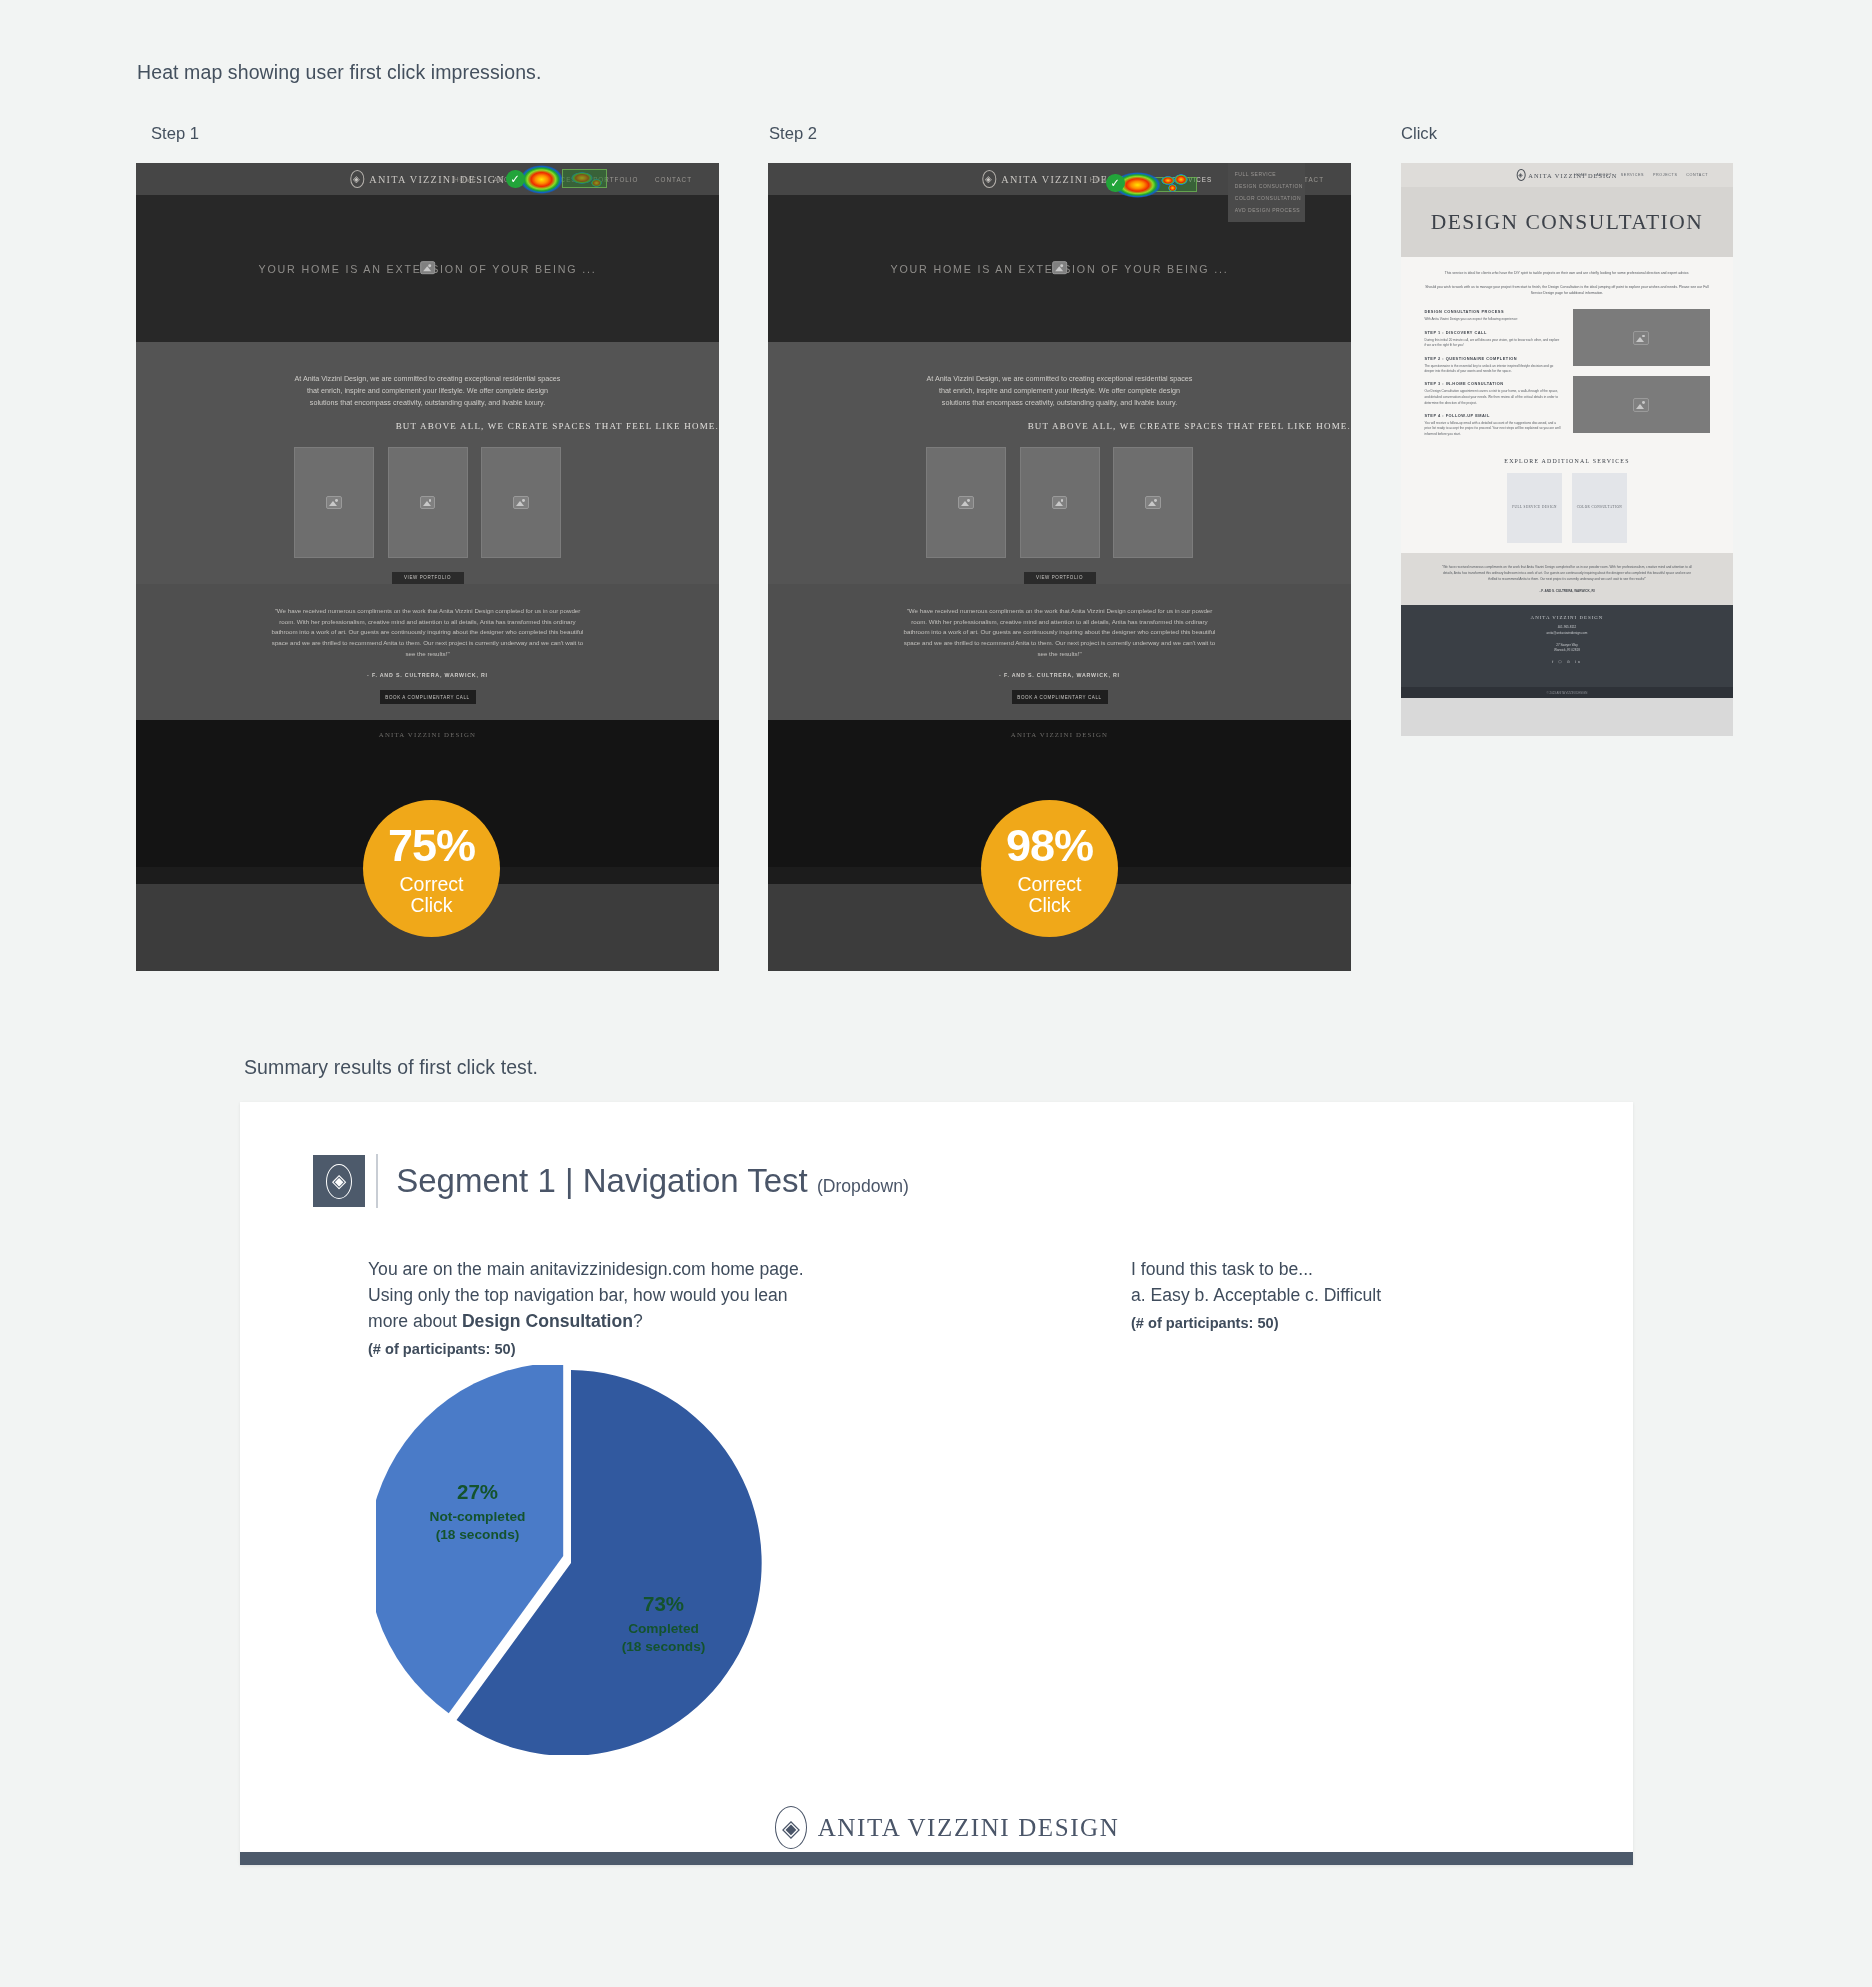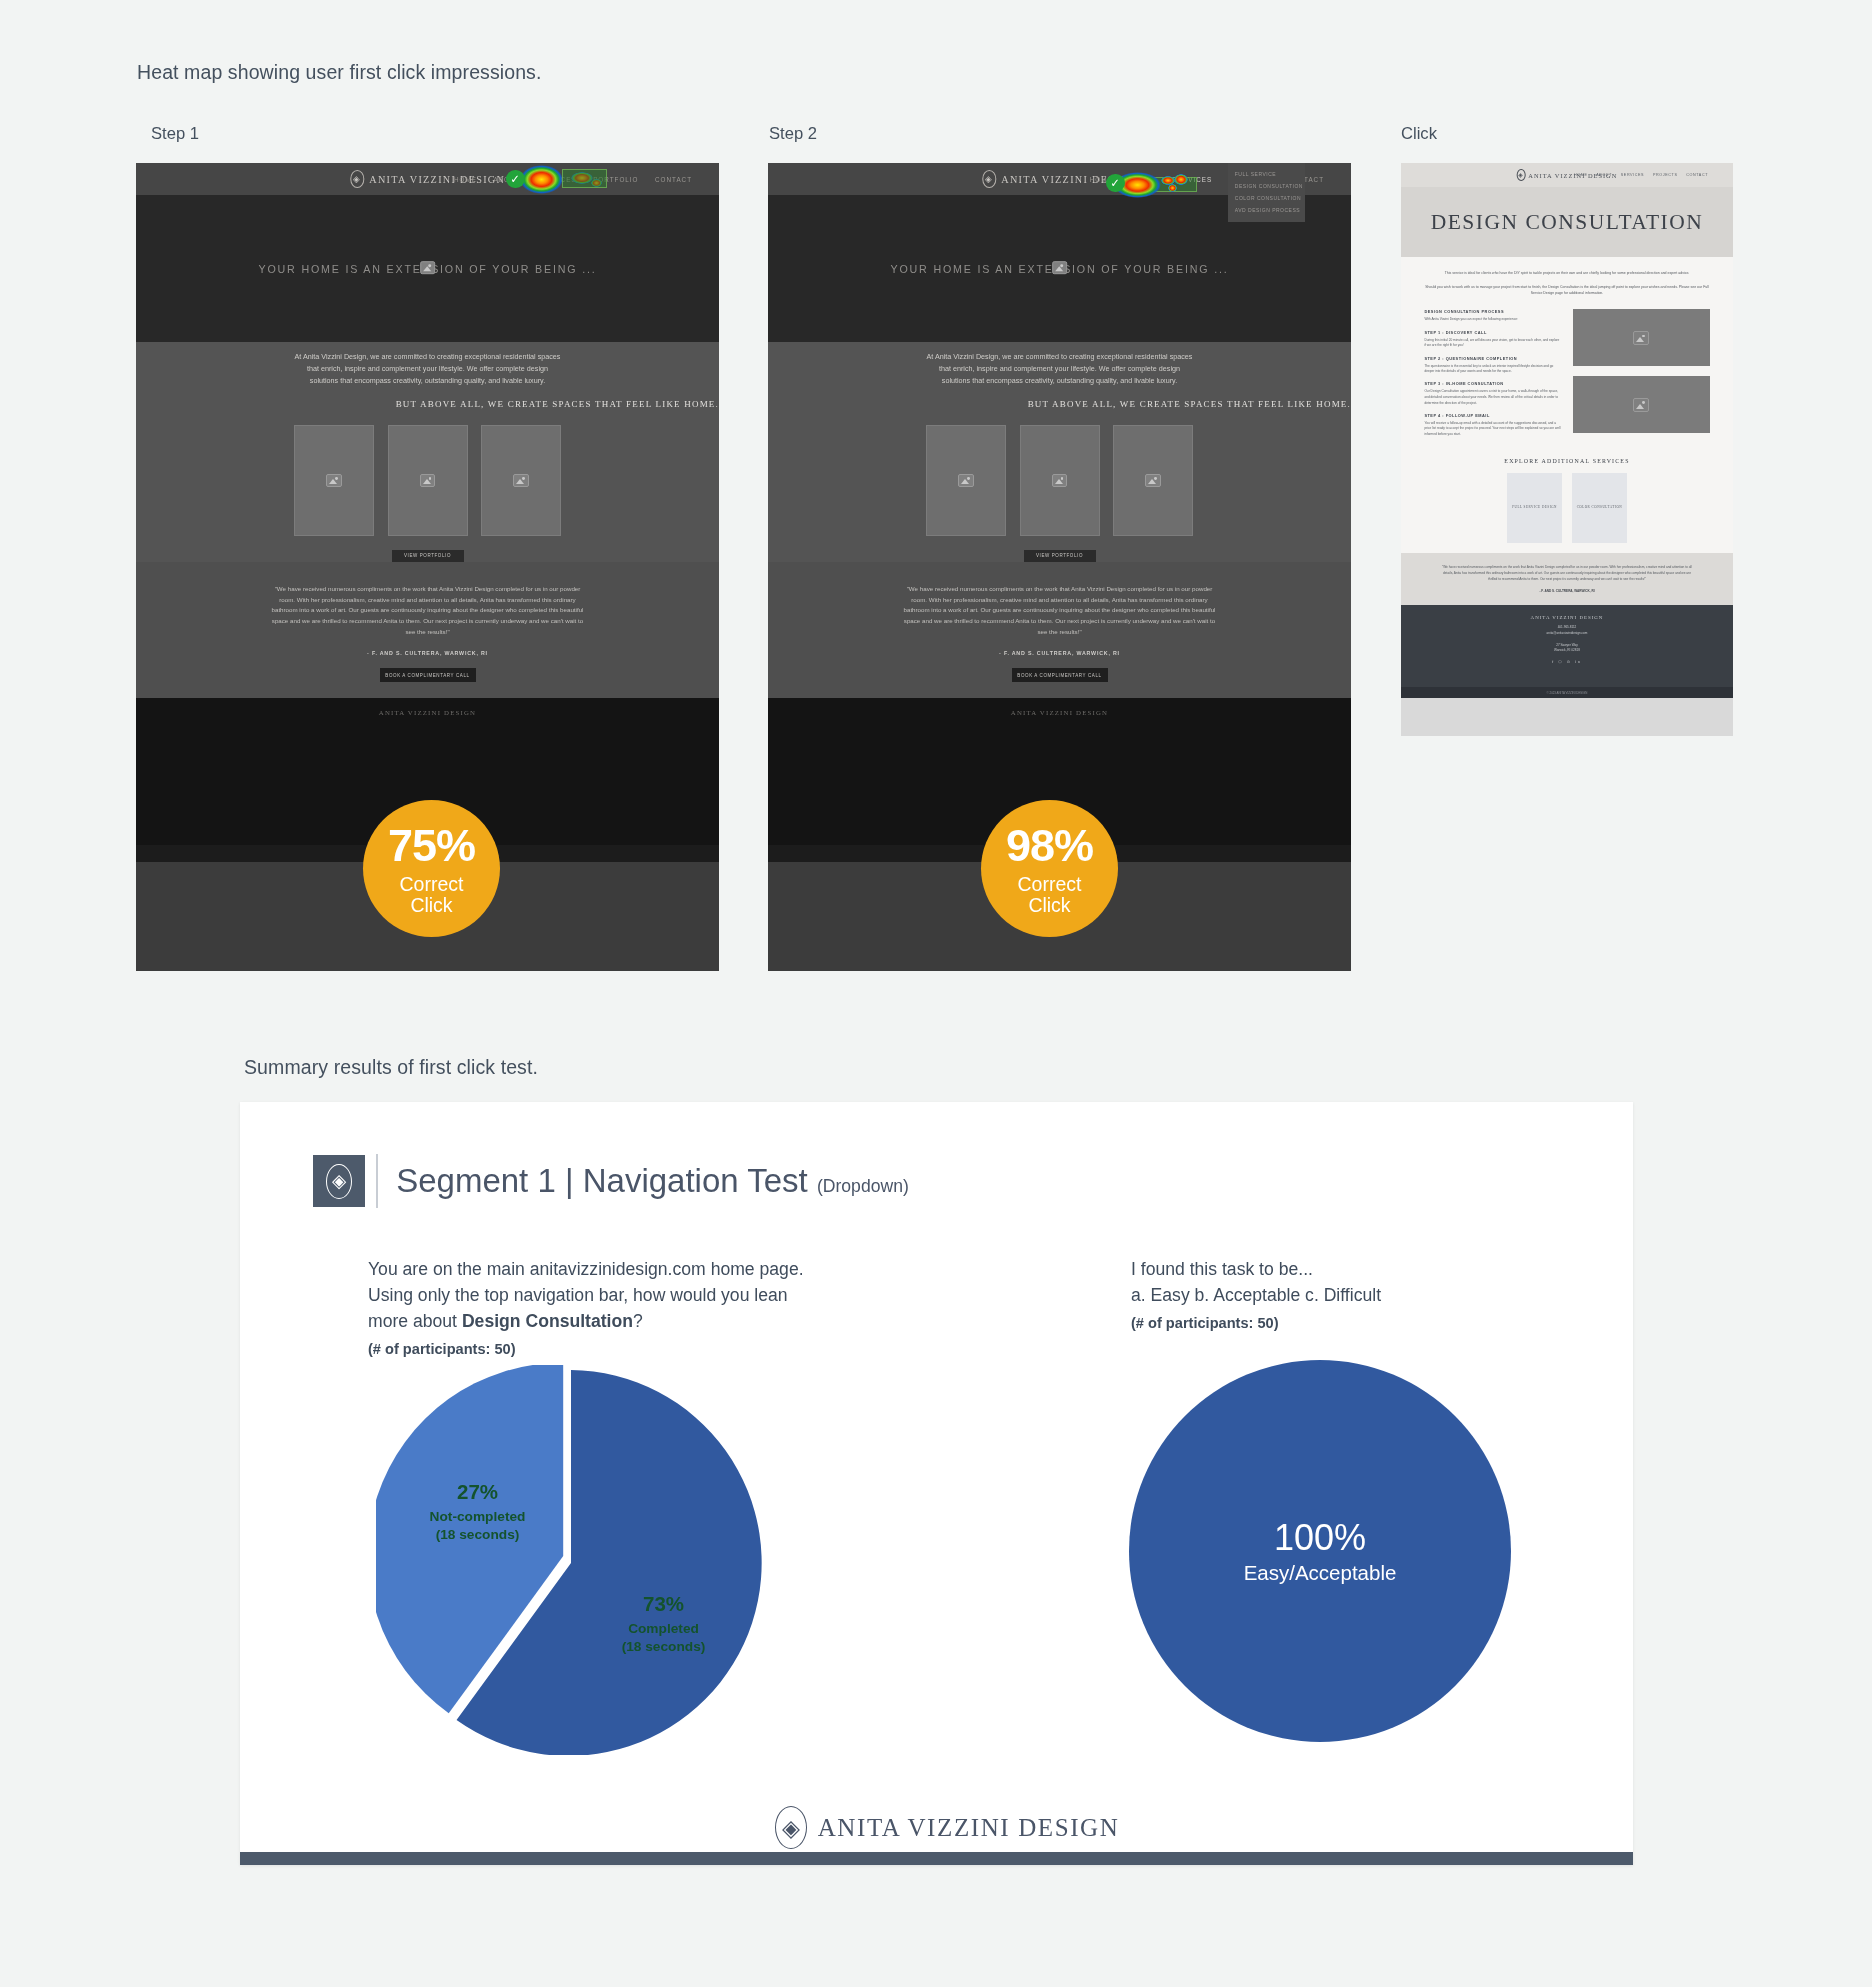--- a/index.html
+++ b/index.html
@@ -87,21 +87,21 @@
     position: relative;
   }
   .hero-text {
     font-size: 10.7px;
     letter-spacing: 1.8px;
     color: #8f8d8a;
     white-space: nowrap;
   }
   .hero .imgph { position: absolute; left: 50%; top: 50%; transform: translate(-7.8px,-7.8px); }
 
-  .midband { background: #545454; padding: 9px 0 0; }
+  .midband { background: #545454; padding: 31px 0 0; }
   .mid-copy {
     text-align: center;
     font-size: 7.2px;
     line-height: 1.65;
     color: #cfcdc9;
     padding: 0 59px;
   }
   .mid-tag {
     text-align: right;
     font-family: "Liberation Serif", serif;
@@ -695,24 +695,20 @@
     <span class="big">27%</span>
     <span>Not-completed</span><br>
     <span>(18 seconds)</span>
   </div>
   <div class="pie-lab" id="p1-l2">
     <span class="big">73%</span>
     <span>Completed</span><br>
     <span>(18 seconds)</span>
   </div>
 
-  <div id="pie2">
-    <div class="big">100%</div>
-    <div class="small">Easy/Acceptable</div>
-  </div>
 
 
   <div class="sum-footer-logo">
     <span class="mark">◈</span>
     <span class="txt">ANITA VIZZINI DESIGN</span>
   </div>
 
 </div>
 
 

